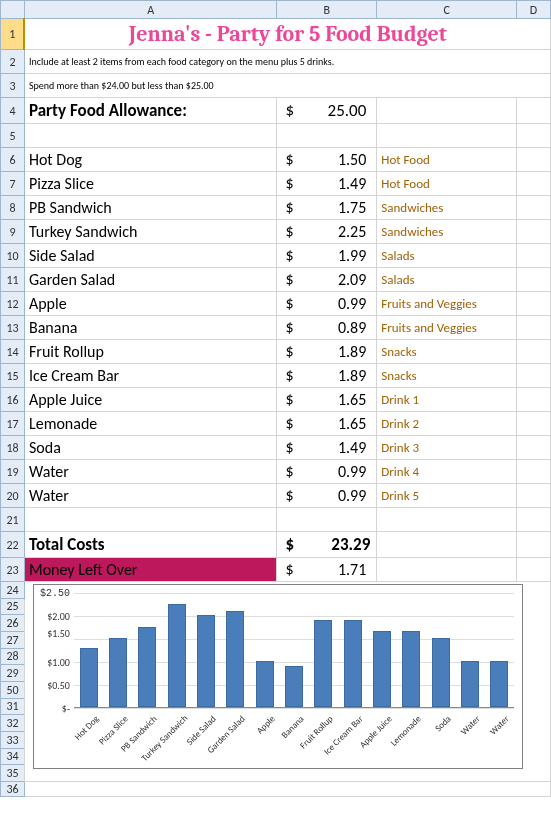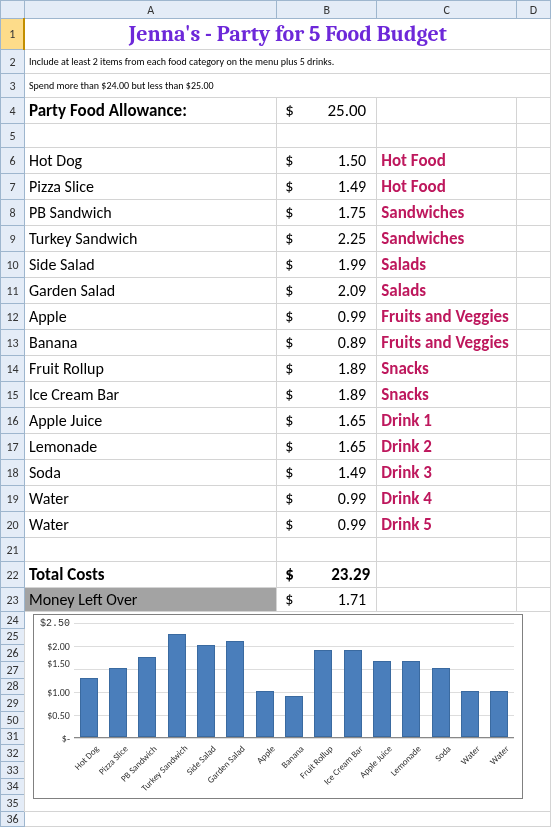--- a/index.html
+++ b/index.html
@@ -6,29 +6,29 @@
     body { font-family: Calibri, Arial, sans-serif; font-size: 14px; background: #fff; width: 551px; }
     .sheet { border-collapse: collapse; width: 551px; }
     .colhdr { background: #e4ecf7; border: 1px solid #9eb6ce; text-align: center; font-size: 12px; color: #333; height: 18px; }
     .rowhdr { background: #e4ecf7; border: 1px solid #9eb6ce; text-align: center; font-size: 12px; color: #333; width: 24px; }
     .rowhdr.sel { background: #fddc8a; border-right: 2px solid #c28e00; }
     .cell { border: 1px solid #d4d4d4; padding: 2px 4px; height: 24px; vertical-align: middle; background: #fff; }
     .colA { width: 253px; }
     .colB { width: 100px; }
     .colC { width: 140px; }
     .colD { width: 34px; }
-    .title { color: #6d28d9; font-weight: bold; font-size: 22px; font-family: Cambria, Georgia, serif; margin-left: 6px; }
+    .title { color: #ec4899; font-weight: bold; font-size: 22px; font-family: Cambria, Georgia, serif; margin-left: 6px; }
     .instr { font-size: 10px; }
     .allowlbl { font-weight: bold; font-size: 17px; }
     .allowval { font-size: 17px; }
     .item { font-size: 16px; }
     .price { font-size: 16px; }
-    .cat { color: #be185d; font-weight: bold; font-size: 17px; }
+    .cat { color: #a16207; font-weight: normal; font-size: 13px; }
     .bold { font-weight: bold; }
-    .yellowbg { background: #a3a3a3; }
+    .yellowbg { background: #be185d; }
     .total-row .cell { font-size: 17px; }
     .chartwrap { position: relative; }
     .chartbox { position: absolute; left: 8px; top: 2px; width: 490px; height: 185px; border: 1px solid #808080; background: #fff; }
     .plot { position: absolute; left: 40px; top: 8px; width: 440px; height: 115px; border-bottom: 1px solid #888; }
     .ytick { position: absolute; left: -40px; width: 36px; text-align: right; font-size: 10px; color: #333; transform: translateY(-50%); }
     .gridline { position: absolute; left: 0; width: 100%; border-top: 1px solid #ddd; }
     .bar { position: absolute; bottom: 0; width: 18px; background: #4a7ebb; border: 1px solid #3a6aa0; }
     .xtick { position: absolute; font-size: 9px; color: #333; transform: rotate(-45deg); transform-origin: right top; text-align: right; white-space: nowrap; width: 60px; }
     .xticks { position: absolute; left: 40px; top: 128px; width: 440px; height: 55px; }
     .corner { background: #e4ecf7; border: 1px solid #9eb6ce; }

